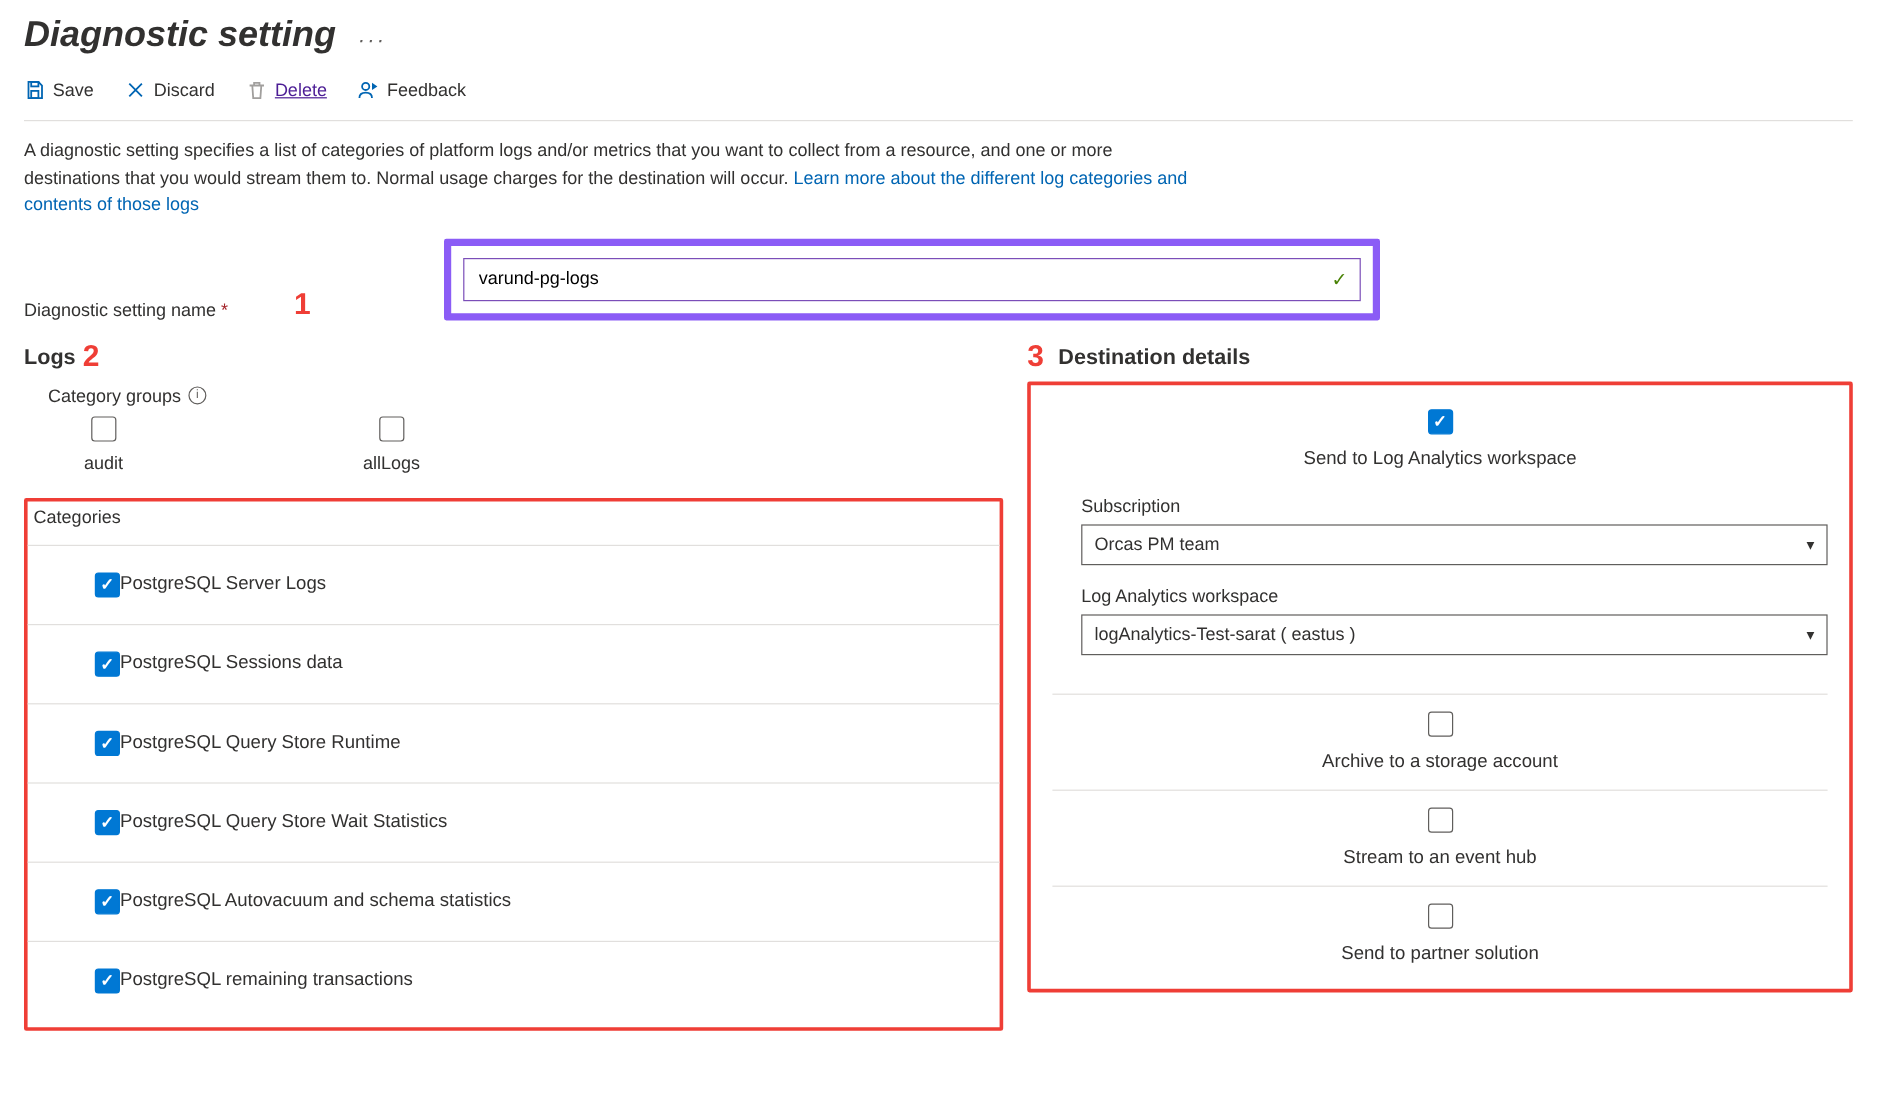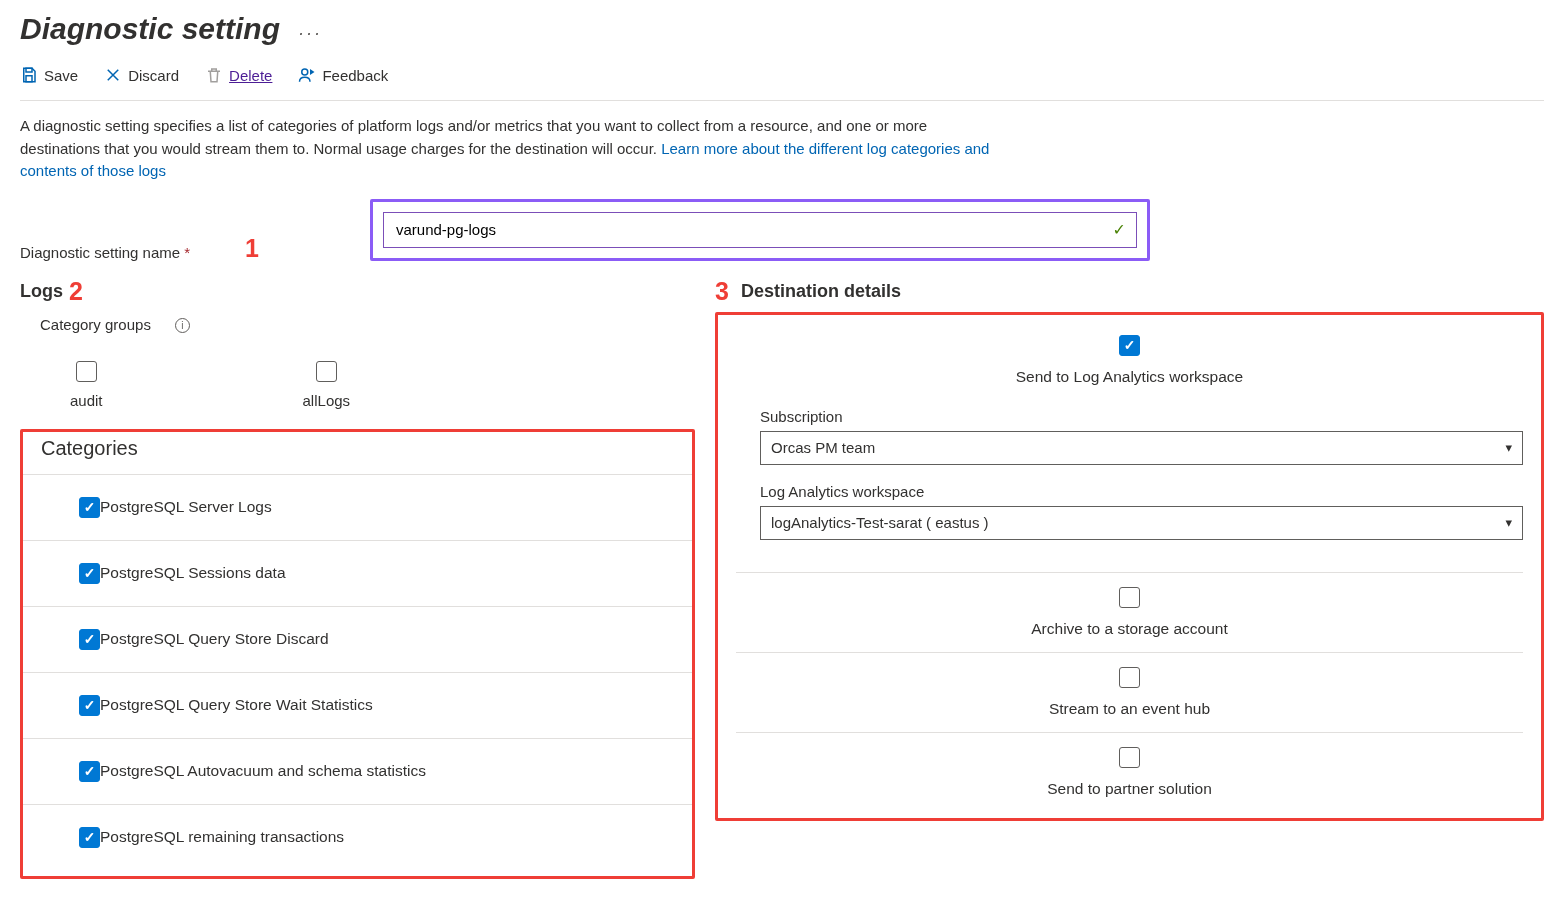--- a/index.html
+++ b/index.html
@@ -28,54 +28,54 @@
   .intro { max-width: 980px; line-height:1.5; font-size:15px; }
   .intro a { color:#0065b3; text-decoration:none; }
   .name-row {
     display:flex; align-items:flex-end; gap:0;
     margin-top:16px;
   }
   .name-label { width:350px; padding-top:12px; font-size:15px; position:relative;}
   .req { color:#a4262c; }
   .name-input-wrap { position:relative; flex:0 0 780px; }
   .name-input-outline {
-    border:3px solid #8b5cf6; padding:10px; border-radius:2px;
+    border:6px solid #8b5cf6; padding:10px; border-radius:2px;
   }
   .name-input-box {
     display:flex; align-items:center;
     border:1px solid #7b4eb8;
     height:36px; padding:0 34px 0 10px;
     position:relative;
   }
   .name-input-box input {
     border:none; outline:none; width:100%; font-size:15px; background:transparent;
   }
   .check { position:absolute; right:10px; color:#498205; font-size:16px; }
   .two-col { display:flex; margin-top:16px; gap:20px; }
-  .col-left { width:675px; }
+  .col-left { width:816px; }
   .col-right { flex:1; }
   .sec-head { font-size:18px; font-weight:600; margin-bottom:10px; display:flex; align-items:center; gap:6px;}
   .annot { color:#ef3e36; font-size:25px; font-weight:700; }
   .annot.one { position:absolute; left:225px; top:2px; }
   .cat-groups { padding-left:20px; margin-top:6px; }
-  .cg-head { display:flex; align-items:flex-end; gap:24px; font-size:15px; margin-bottom:28px; }
+  .cg-head { display:flex; align-items:flex-start; gap:6px; font-size:15px; margin-bottom:8px; }
   .info-icon { width:15px; height:15px; border:1px solid #605e5c; border-radius:50%; display:inline-flex; align-items:center; justify-content:center; font-size:10px; color:#605e5c;}
   .cg-row { display:flex; gap:200px; padding-left:30px; }
   .cg-item { display:flex; align-items:center; gap:10px; font-size:15px;flex-direction:column;}
   .cbx {
     width:21px; height:21px; border:1px solid #605e5c; border-radius:3px;
     display:inline-flex; align-items:center; justify-content:center;
     background:#fff; cursor:pointer; flex-shrink:0;
   }
   .cbx.checked {
     background:#0078d4; border-color:#0078d4; color:#fff;
   }
   .cbx.checked::after { content:"✓"; font-size:14px; font-weight:bold; }
   .cats { margin-top:20px; }
-  .cats-head { font-size:20px; padding:5px 0 14px 18px; }
+  .cats-head { font-size:15px; padding:5px 0 14px 5px; }
   .cat-outline {
     border:3px solid #ef3e36; padding:0 0 20px 0; border-radius:2px;
   }
   .cat-item {
     display:flex; align-items:center; 
     padding:22px 0 22px 56px;
     border-bottom:1px solid #e1dfdd;
     font-size:15.5px;
   }
   .cat-item:first-child { border-top:none; }
@@ -194,21 +194,21 @@
           <div class="cat-item">
             <span class="cbx checked"></span>
             <span>PostgreSQL Server Logs</span>
           </div>
           <div class="cat-item">
             <span class="cbx checked"></span>
             <span>PostgreSQL Sessions data</span>
           </div>
           <div class="cat-item">
             <span class="cbx checked"></span>
-            <span>PostgreSQL Query Store Discard</span>
+            <span>PostgreSQL Query Store Runtime</span>
           </div>
           <div class="cat-item">
             <span class="cbx checked"></span>
             <span>PostgreSQL Query Store Wait Statistics</span>
           </div>
           <div class="cat-item">
             <span class="cbx checked"></span>
             <span>PostgreSQL Autovacuum and schema statistics</span>
           </div>
           <div class="cat-item">

